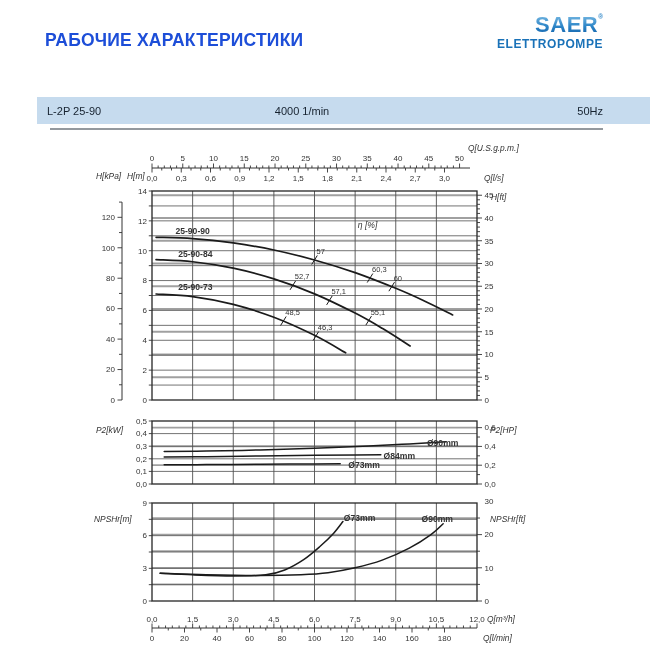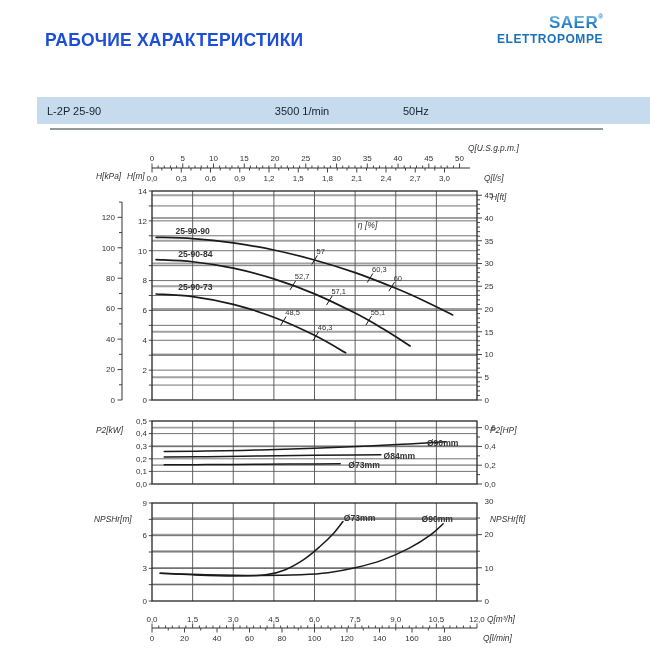--- a/index.html
+++ b/index.html
@@ -1,48 +1,48 @@
 <!DOCTYPE html>
 <html><head>
 <meta charset="utf-8">
 <style>
   html,body{margin:0;padding:0;background:#fff;}
   #page{position:relative;width:650px;height:650px;background:#fff;overflow:hidden;
         font-family:"Liberation Sans",sans-serif;}
   .page-title{position:absolute;left:45px;top:30px;font-size:17.5px;font-weight:bold;
         color:#1d4ed8;letter-spacing:.2px;}
   .logo{position:absolute;top:14px;right:47px;text-align:right;line-height:1;}
-  .logo-saer{font-size:17px;font-weight:bold;letter-spacing:.5px;
+  .logo-saer{font-size:22px;font-weight:bold;letter-spacing:.5px;
         background:linear-gradient(180deg,#7cbce4 0%,#2e86c8 55%,#0f5fa8 100%);
         -webkit-background-clip:text;background-clip:text;color:transparent;display:inline-block;}
   .logo-reg{font-size:6.5px;font-weight:bold;color:#2e86c8;vertical-align:top;}
   .logo-sub{font-size:12px;font-weight:bold;color:#1a72b8;letter-spacing:.55px;margin-top:2px;}
   .header-bar{position:absolute;left:37px;top:97px;width:636px;height:27px;background:#c6dbee;
         display:flex;align-items:center;font-size:11px;font-weight:normal;color:#16222f;}
   .hb-model{margin-left:10px;width:170px;}
   .hb-speed{width:170px;text-align:center;}
-  .hb-freq{width:200px;text-align:left;margin-left:16px;}
+  .hb-freq{width:200px;text-align:right;margin-left:16px;}
   .header-underline{position:absolute;left:50px;top:128px;width:553px;height:2px;background:#94999e;}
   #charts{position:absolute;left:0;top:0;}
   #charts text{font-family:"Liberation Sans",sans-serif;}
 </style>
 </head>
 <body>
 
 <div id="page">
   <div class="page-title">РАБОЧИЕ ХАРАКТЕРИСТИКИ</div>
 
   <div class="logo">
     <div><span class="logo-saer">SAER</span><span class="logo-reg">®</span></div>
     <div class="logo-sub">ELETTROPOMPE</div>
   </div>
 
   <div class="header-bar">
     <span class="hb-model">L-2P 25-90</span>
-    <span class="hb-speed">3500 1/min</span>
+    <span class="hb-speed">4000 1/min</span>
     <span class="hb-freq">50Hz</span>
   </div>
   <div class="header-underline"></div>
 
   <svg id="charts" width="650" height="650">
       <g>
         <line x1="152" y1="377.24885714285716" x2="477" y2="377.24885714285716" stroke="#a0a0a0" stroke-width="1.8"></line>
         <line x1="152" y1="354.49771428571427" x2="477" y2="354.49771428571427" stroke="#a0a0a0" stroke-width="1.8"></line>
         <line x1="152" y1="331.74657142857143" x2="477" y2="331.74657142857143" stroke="#a0a0a0" stroke-width="1.8"></line>
         <line x1="152" y1="308.99542857142853" x2="477" y2="308.99542857142853" stroke="#a0a0a0" stroke-width="1.8"></line>

